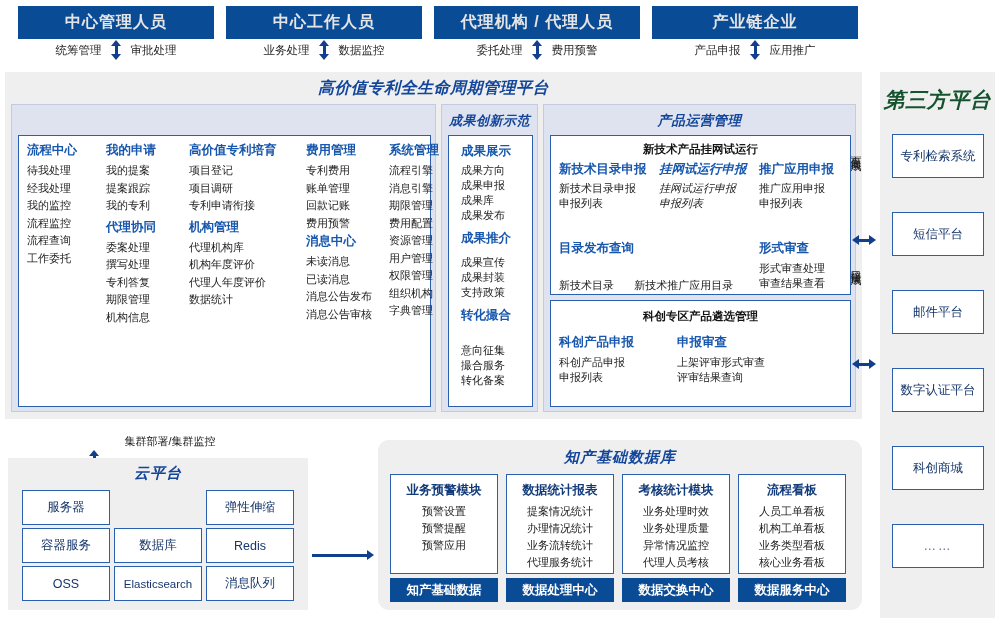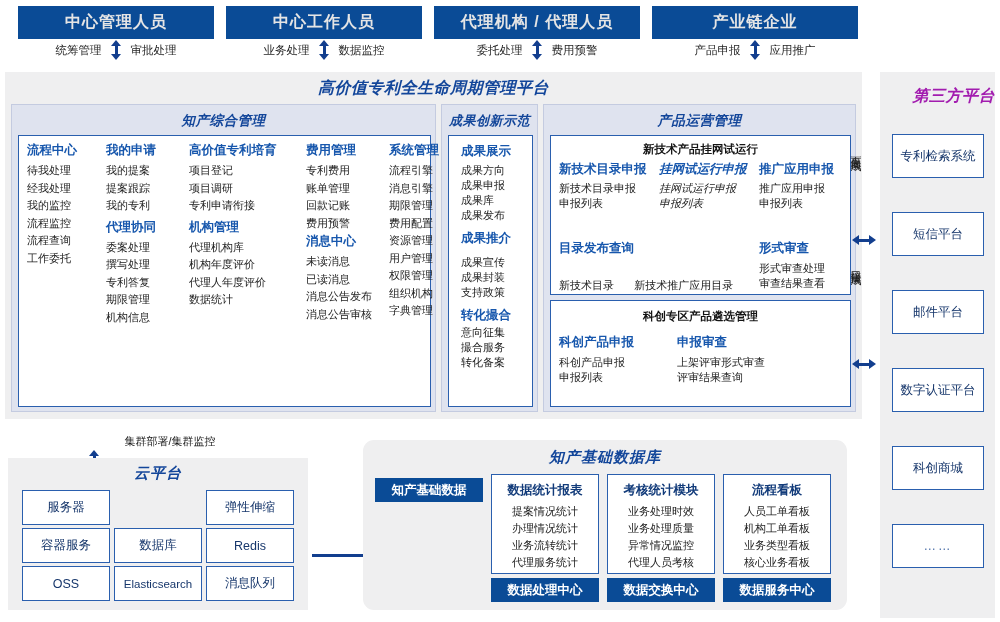--- a/index.html
+++ b/index.html
@@ -88,22 +88,22 @@
 
   
   .vlabel {
     writing-mode: vertical-rl; text-orientation: upright;
     font-size: 11px; color: #1b1b1b; letter-spacing: 1px; line-height: 12px;
   }
 
   
   .tp-shell { background: #efeff0; }
   .tp-title {
-    color: #a21caf; font-size: 16px; font-weight: bold; font-style: italic;
-    text-align: right; letter-spacing: .5px;
+    color: #14532d; font-size: 21px; font-weight: bold; font-style: italic;
+    text-align: center; letter-spacing: .5px;
   }
   .tp-box {
     border: 1.5px solid #2a5fae; background: #ffffff;
     color: #16366b; font-size: 12.5px;
   }
   .tp-box.dots { color: #4c6fa8; letter-spacing: 2px; }
 
   
   .cloud-shell { background: #efeff0; }
   .cloud-title {
@@ -185,21 +185,20 @@
     </div>
   </div>
 
   <div class="abs plat-shell" style="left:5px; top:72px; width:857px; height:347px;">
 
     <div class="abs ctr" style="left:0; top:5px; width:857px; height:22px;">
       <span class="plat-title">高价值专利全生命周期管理平台</span>
     </div>
 
     <div class="abs group-panel" style="left:6px; top:32px; width:425px; height:308px;">
-      <div class="group-title" style="padding-top:7px;">知产综合管理</div>
       <div class="white-card abs" style="left:6px; top:30px; width:413px; height:272px; padding:7px 0 5px 0;">
 
         <div class="abs" style="left:8px; top:7px; width:68px;">
           <div class="col-head">流程中心</div>
           <div class="leaf" style="margin-top:4px;">
             <div>待我处理</div>
             <div>经我处理</div>
             <div>我的监控</div>
             <div>流程监控</div>
             <div>流程查询</div>
@@ -286,21 +285,21 @@
             <div>成果库</div>
             <div>成果发布</div>
           </div>
           <div class="col-head" style="margin-top:8px;">成果推介</div>
           <div class="leaf tight" style="margin-top:9px;">
             <div>成果宣传</div>
             <div>成果封装</div>
             <div>支持政策</div>
           </div>
           <div class="col-head" style="margin-top:8px;">转化撮合</div>
-          <div class="leaf tight" style="margin-top:2px;">
+          <div class="leaf tight" style="margin-top:20px;">
             <div>意向征集</div>
             <div>撮合服务</div>
             <div>转化备案</div>
           </div>
         </div>
       </div>
     </div>
 
     <div class="abs group-panel" style="left:538px; top:32px; width:313px; height:308px;">
       <div class="group-title" style="padding-top:7px;">产品运营管理</div>
@@ -418,24 +417,32 @@
 
     <div class="abs cloud-cell ctr" style="left:14px; top:108px; width:88px; height:35px;">OSS</div>
     <div class="abs cloud-cell ctr" style="left:106px; top:108px; width:88px; height:35px; font-size:11.5px;">Elasticsearch</div>
     <div class="abs cloud-cell ctr" style="left:198px; top:108px; width:88px; height:35px;">消息队列</div>
   </div>
 
   <div class="abs hda single" style="left:312px; top:472px; width:62px; transform:scaleX(-1);">
     <i class="lf"></i>
   </div>
 
-  <div class="abs db-shell" style="left:363px; top:440px; width:484px; height:170px;border-radius:11px;">
+  <div class="abs db-shell" style="left:378px; top:440px; width:484px; height:170px;border-radius:11px;">
     <div class="db-title" style="padding-top:8px;">知产基础数据库</div>
 
     <div class="abs" style="left:12px; top:34px; width:108px;">
+      <div class="db-card" style="height:100px; padding-top:7px;">
+        <div class="db-card-head">业务预警模块</div>
+        <div class="db-leaf" style="margin-top:4px;">
+          <div>预警设置</div>
+          <div>预警提醒</div>
+          <div>预警应用</div>
+        </div>
+      </div>
       <div class="db-foot ctr" style="height:24px; margin-top:4px;">知产基础数据</div>
     </div>
 
     <div class="abs" style="left:128px; top:34px; width:108px;">
       <div class="db-card" style="height:100px; padding-top:7px;">
         <div class="db-card-head">数据统计报表</div>
         <div class="db-leaf" style="margin-top:4px;">
           <div>提案情况统计</div>
           <div>办理情况统计</div>
           <div>业务流转统计</div>

